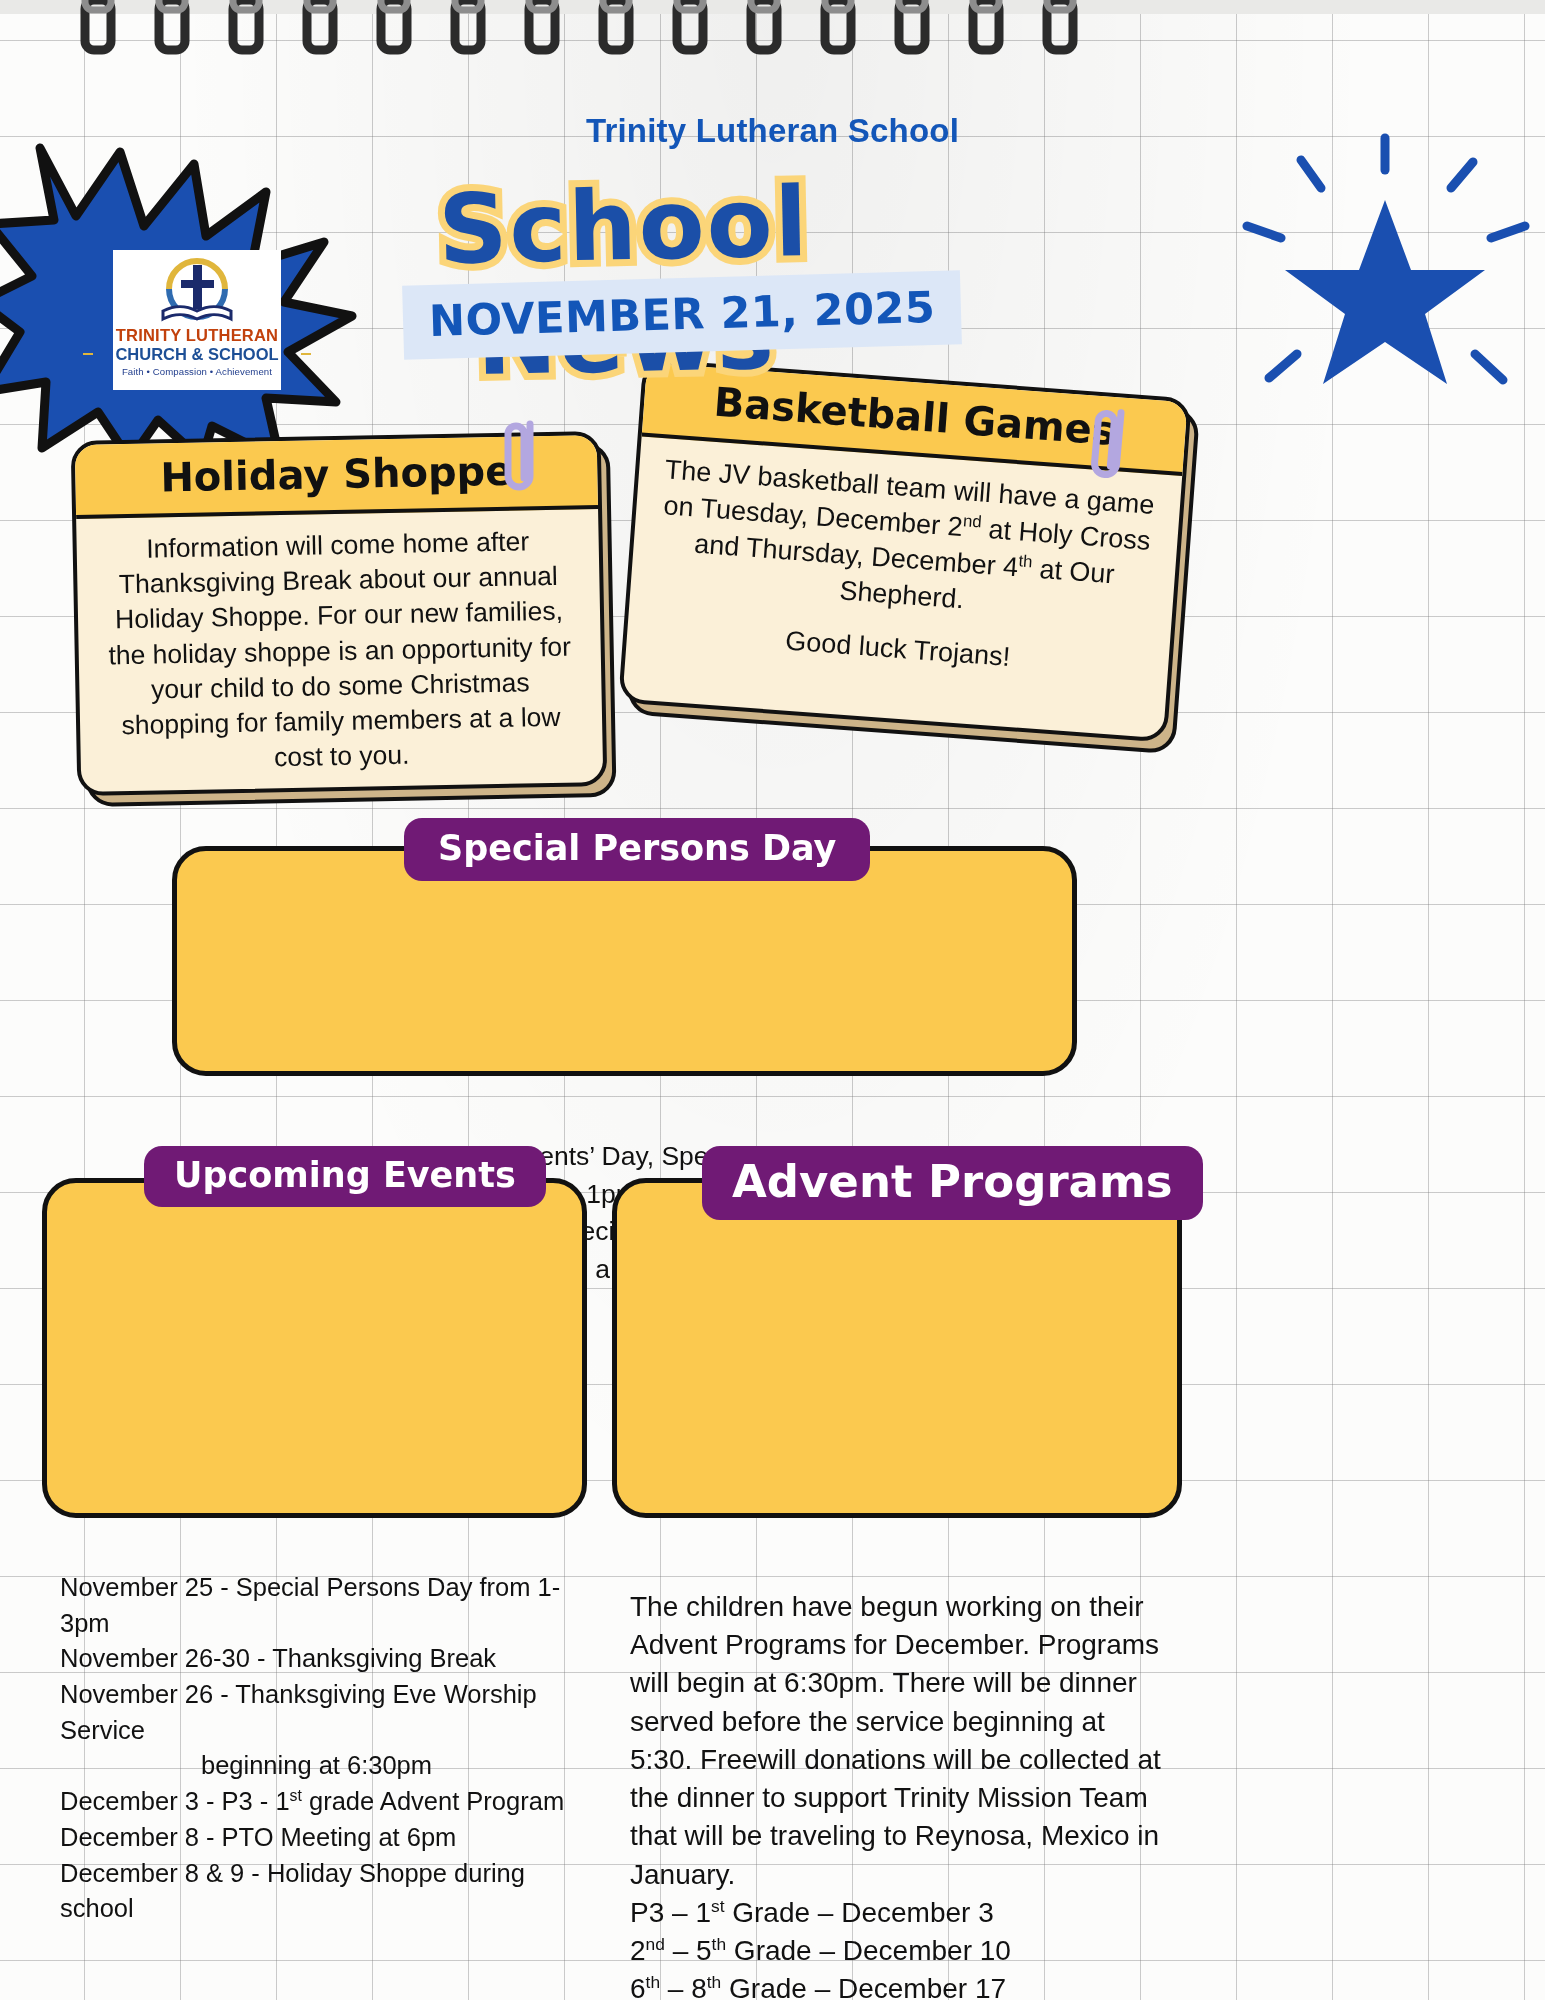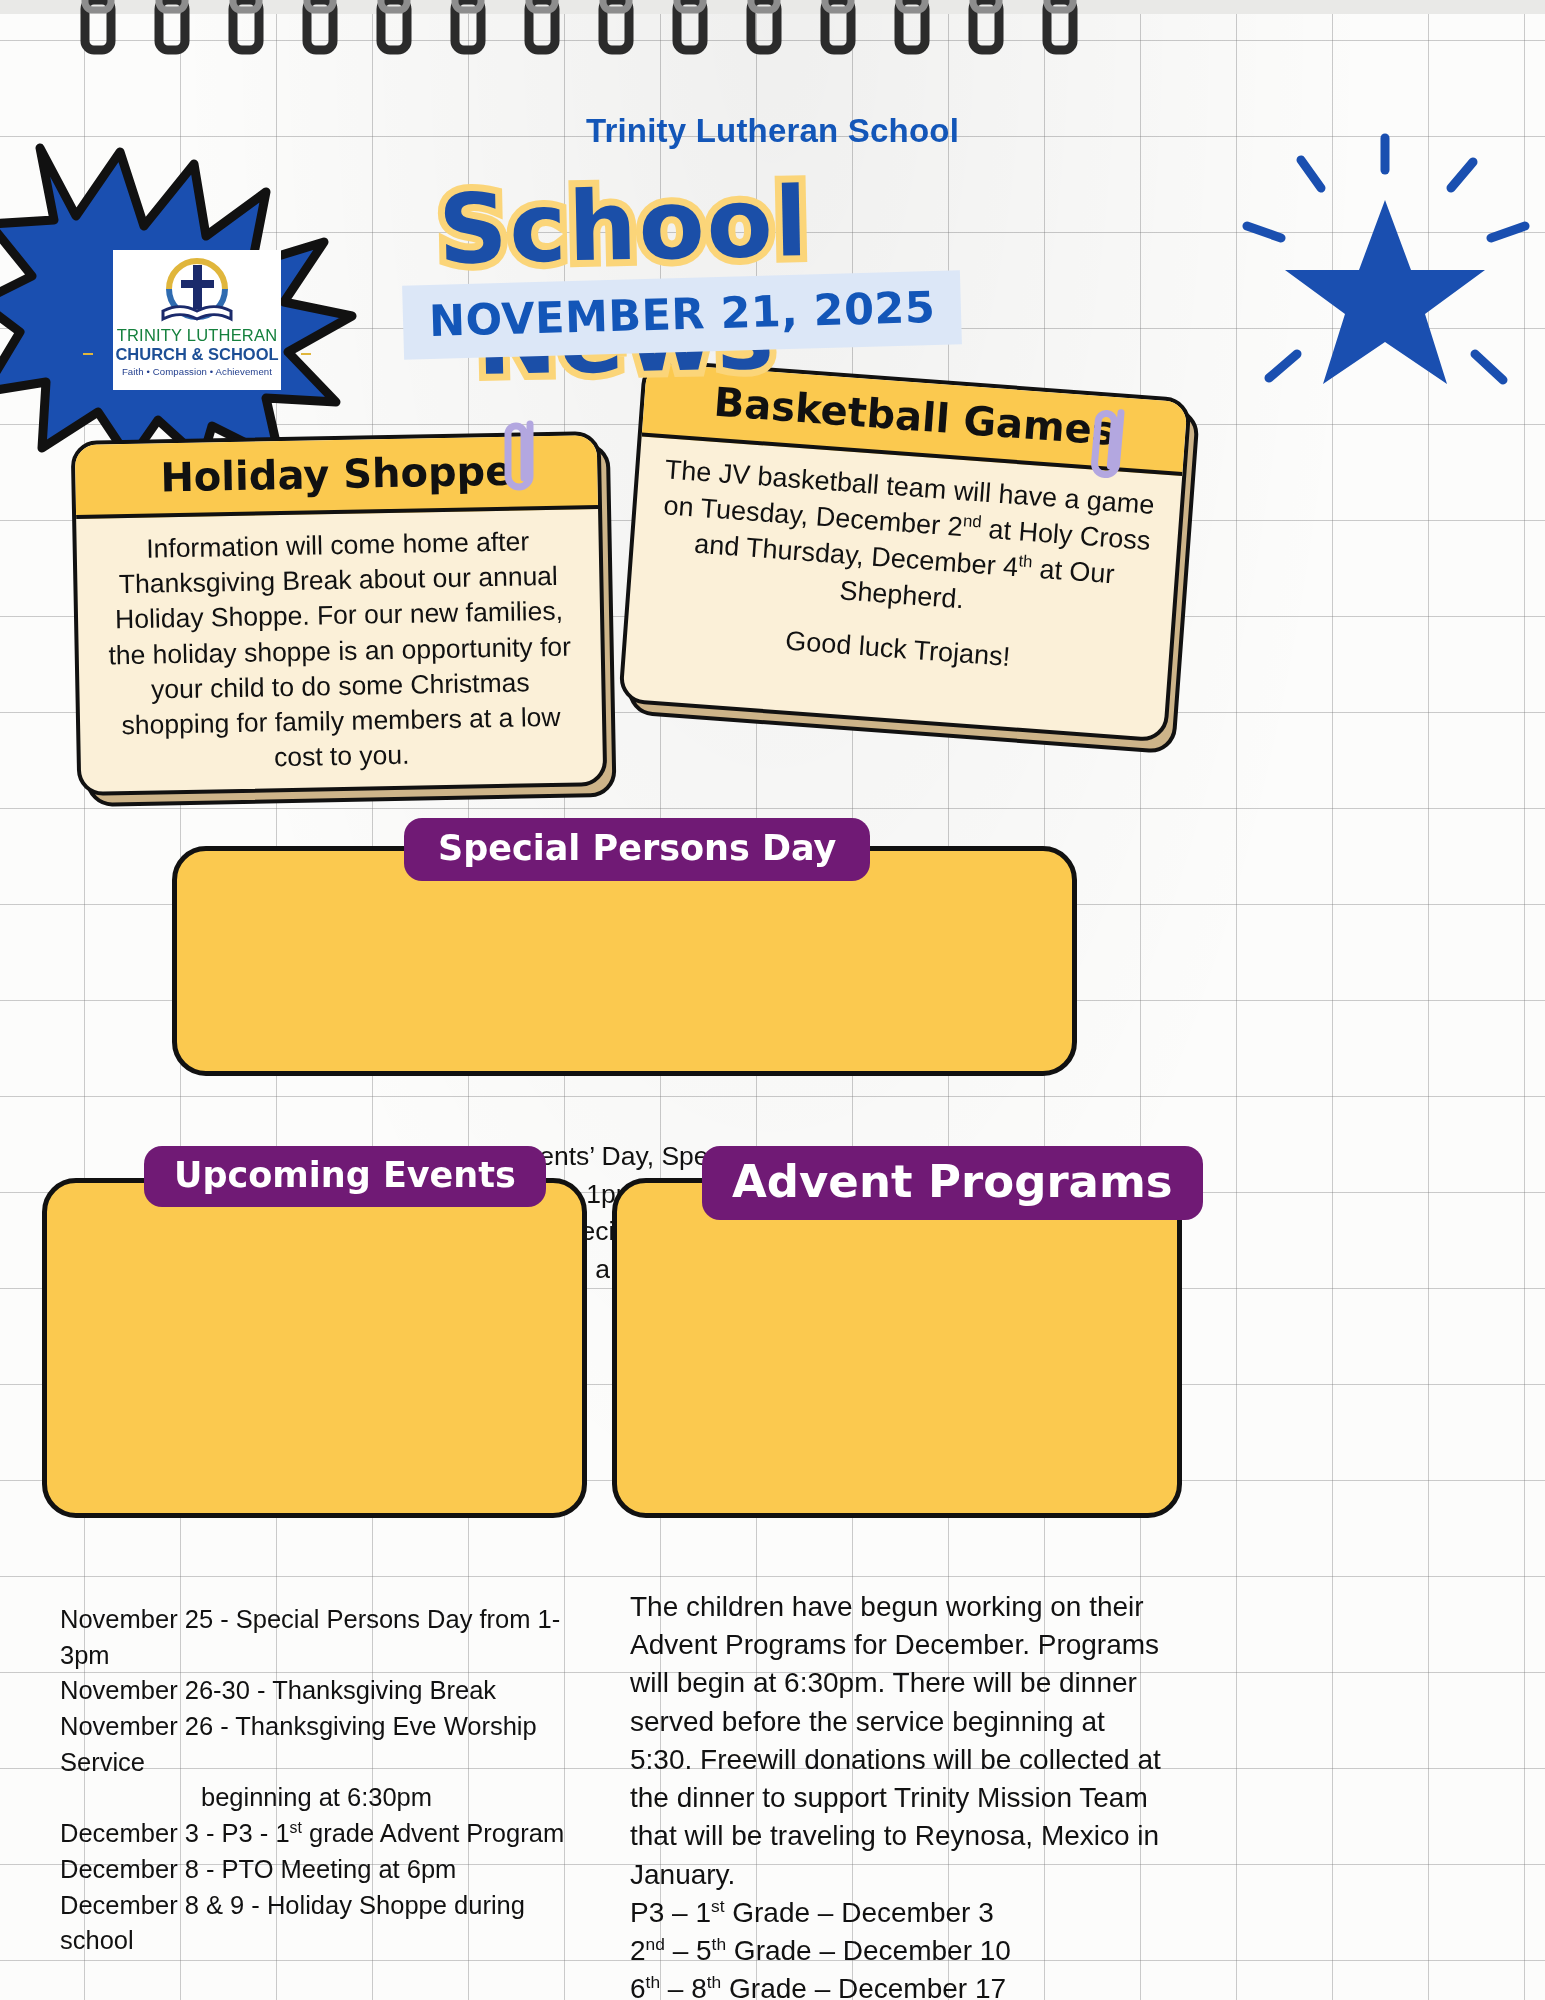--- a/index.html
+++ b/index.html
@@ -37,21 +37,21 @@
 
   
   #logo {
     position:absolute; left:113px; top:250px; width:168px; height:140px;
     background:#fff; z-index:8;
     display:flex; flex-direction:column; align-items:center; justify-content:flex-start;
     padding-top:3px;
   }
   #logo .mark { width:92px; height:74px; }
   #logo .l1 {
-    font-size:16.5px; font-weight:normal; color:#15803d; letter-spacing:.2px;
+    font-size:16.5px; font-weight:bold; color:#c2410c; letter-spacing:.2px;
     line-height:1.08; white-space:nowrap;
   }
   #logo .l2row { display:flex; align-items:center; gap:22px;text-align:right; }
   #logo .l2 { font-size:16.5px; font-weight:bold; color:#1d4f96; white-space:nowrap; }
   #logo .dash { width:10px; height:2px; background:#e0b63c; }
   #logo .l3 { font-size:9.6px; font-weight:normal; color:#24408e; letter-spacing:.1px; margin-top:2px; white-space:nowrap;}
 
   
   #school-name {
     position:absolute; left:0; right:0; top:112px; text-align:center; z-index:20;
@@ -131,21 +131,21 @@
   #spd .txt {
     position:relative; padding:62px 26px 0 24px;
     font-size:26.5px; line-height:1.42;
   }
 
   
   #events { left:42px; top:1178px; width:545px; height:340px; }
   #events .pill { left:80px; top:-32px; padding:9px 30px 12px 30px; font-size:35px;margin-left:22px; }
   #events .txt {
     position:relative; padding:52px 14px 0 18px;
-    font-size:25.5px; line-height:1.4; text-align:center;margin-top:32px;
+    font-size:25.5px; line-height:1.4; text-align:center;
   }
   #events .txt .ln { text-align:left; }
   #events .txt .ctr { text-align:center; }
 
   
   #advent { left:612px; top:1178px; width:570px; height:340px; }
   #advent .pill { left:90px; top:-32px; padding:9px 30px 12px 30px; font-size:45px; }
   #advent .txt {
     position:relative; padding:70px 14px 0 18px;
     font-size:28px; line-height:1.365; text-align:left;

